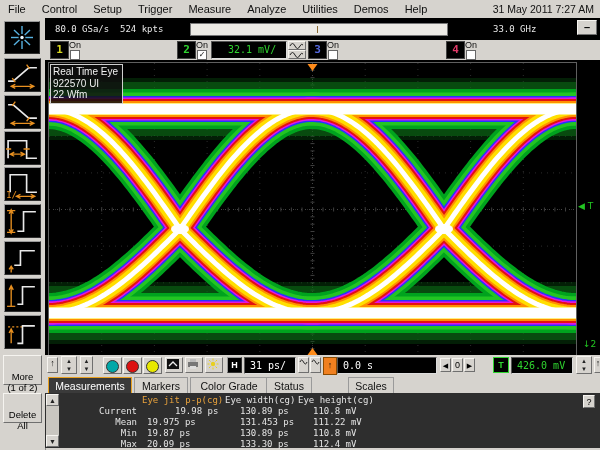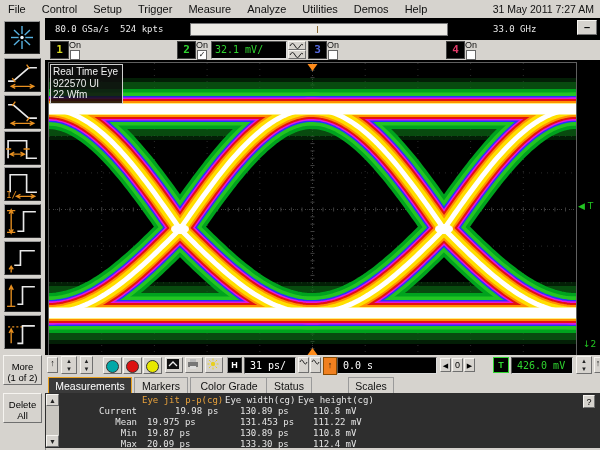--- a/index.html
+++ b/index.html
@@ -8,38 +8,38 @@
   .abs{position:absolute;}
   
   #menubar{left:0;top:0;width:600px;height:18px;display:flex;align-items:center;font-size:11px;color:#111;}
   .mi{padding:1px 8px;cursor:default;}
   #menu-date{margin-left:auto;padding-right:6px;font-size:10.5px;}
   
   #sidebar{left:0;top:18px;width:45px;height:432px;background:#d6d3ce;border-right:1px solid #8a8a8a;}
   .btn3d{background:#d6d3ce;border:1px solid;border-color:#f6f4f0 #6f6f6f #6f6f6f #f6f4f0;box-sizing:border-box;}
   .btnblk{background:#000;border:1px solid;border-color:#9a9a9a #2f2f2f #2f2f2f #9a9a9a;box-sizing:border-box;}
   .sideicon{left:4px;width:37px;height:34px;}
-  .sidebtn{left:3px;width:39px;height:30px;font-size:9.5px;text-align:center;line-height:1.15;padding-top:6px;}
+  .sidebtn{left:3px;width:39px;height:30px;font-size:9.5px;text-align:center;line-height:1.15;padding-top:16px;}
   
   #acqbar{left:45px;top:18px;width:555px;height:22px;background:#000;}
   .monotxt{font-family:"DejaVu Sans Mono",monospace;color:#e8e8e8;font-size:9px;}
   #acq-rate{left:10px;top:6px;}
   #slider{left:145px;top:5px;width:256px;height:11px;background:#edebe5;border:1px solid #777;}
   #slider-mark{left:126px;top:2px;width:1px;height:7px;background:#8a6a30;}
   #acq-bw{left:408px;top:6px;margin-left:40px;}
   #minbtn{left:532px;top:2px;width:20px;height:15px;font-size:11px;font-weight:bold;text-align:center;line-height:12px;}
   
   #chanbar{left:45px;top:40px;width:555px;height:20px;background:#d6d3ce;}
   .chnum{width:17px;height:16px;top:1px;background:#000;border:1px solid #444;text-align:center;
          font-size:11px;font-weight:bold;line-height:15px;font-family:"DejaVu Sans Mono",monospace;}
   .onlbl{top:0px;font-size:9px;color:#111;}
   .chk{top:10px;width:8px;height:8px;background:#fff;border:1px solid #666;font-size:8px;line-height:8px;text-align:center;color:#111;}
   .lcd{background:#000;border:1px solid;border-color:#555 #ddd #ddd #555;
        font-family:"DejaVu Sans Mono",monospace;box-sizing:border-box;}
-  #ch2-scale{left:166px;top:1px;width:76px;height:18px;font-size:10px;line-height:16px;padding-left:3px;}
+  #ch2-scale{left:166px;top:1px;width:76px;height:18px;font-size:10px;line-height:16px;padding-left:16px;}
   .minisine{left:243px;width:18px;height:9px;padding:0;}
   
   #dispwrap{left:45px;top:60px;width:555px;height:295px;background:#000;}
   #eye-svg{position:absolute;left:3px;top:2px;border:1px solid #5f5f5f;background:#000;}
   #rte-info{left:5px;top:4px;border:1px solid #cfcfcf;background:rgba(15,15,15,.85);color:#f0f0f0;
             font-size:10px;line-height:11.5px;padding:1px 4px 2px 2px;}
   .gmark{color:#22c522;font-size:9px;font-family:"DejaVu Sans",sans-serif;}
   #tmark{left:533px;top:141px;}
   #chmark{left:538px;top:279px;}
   

